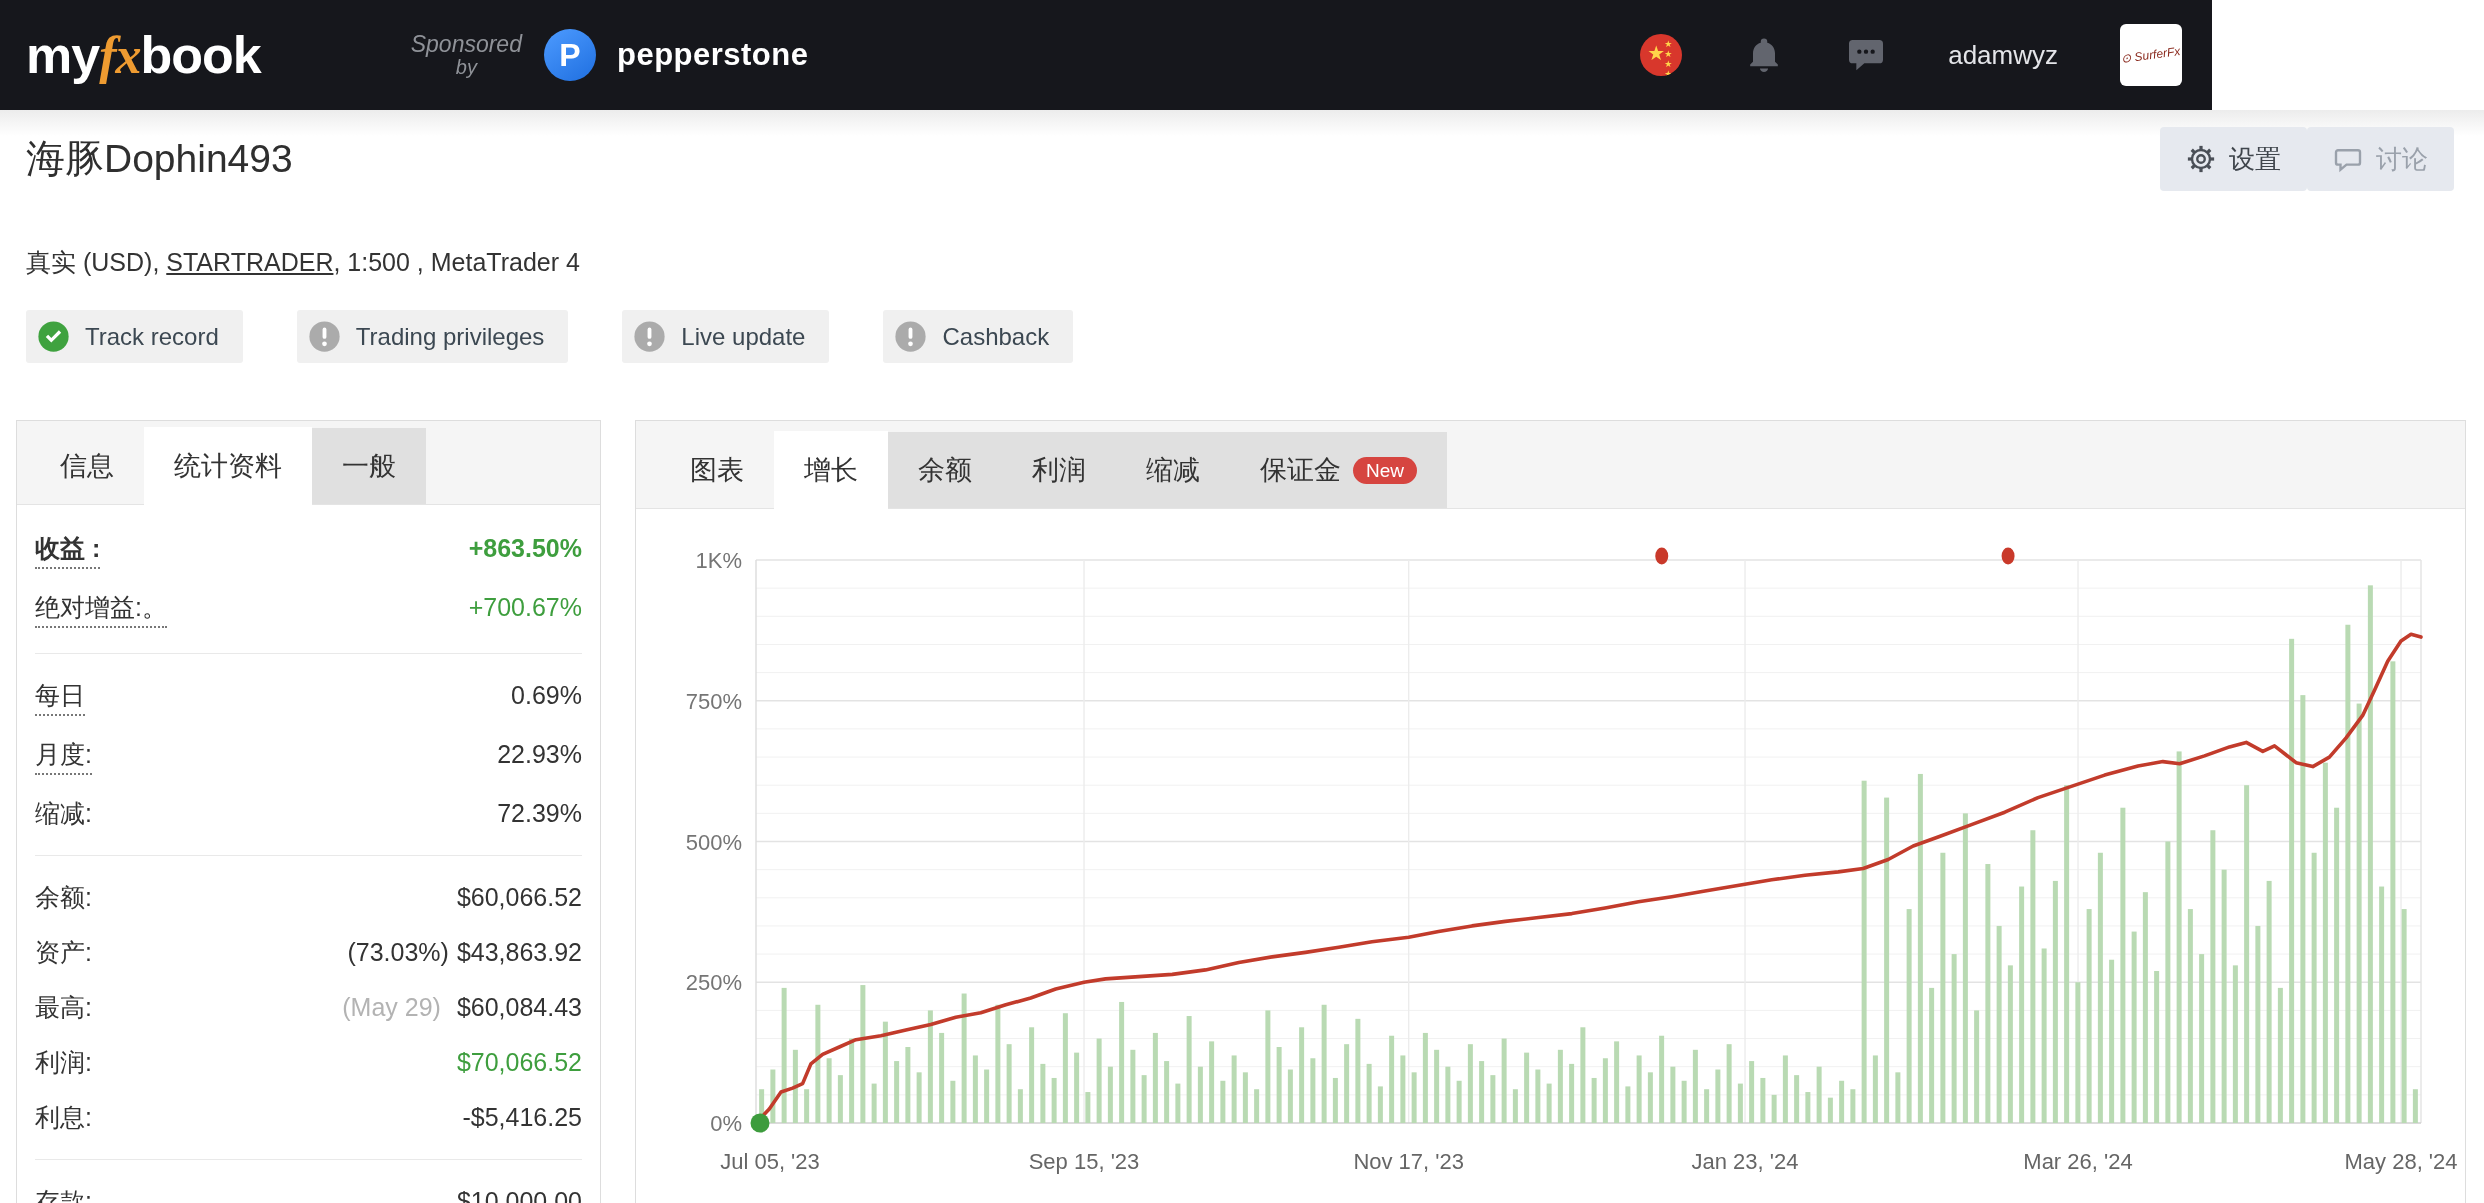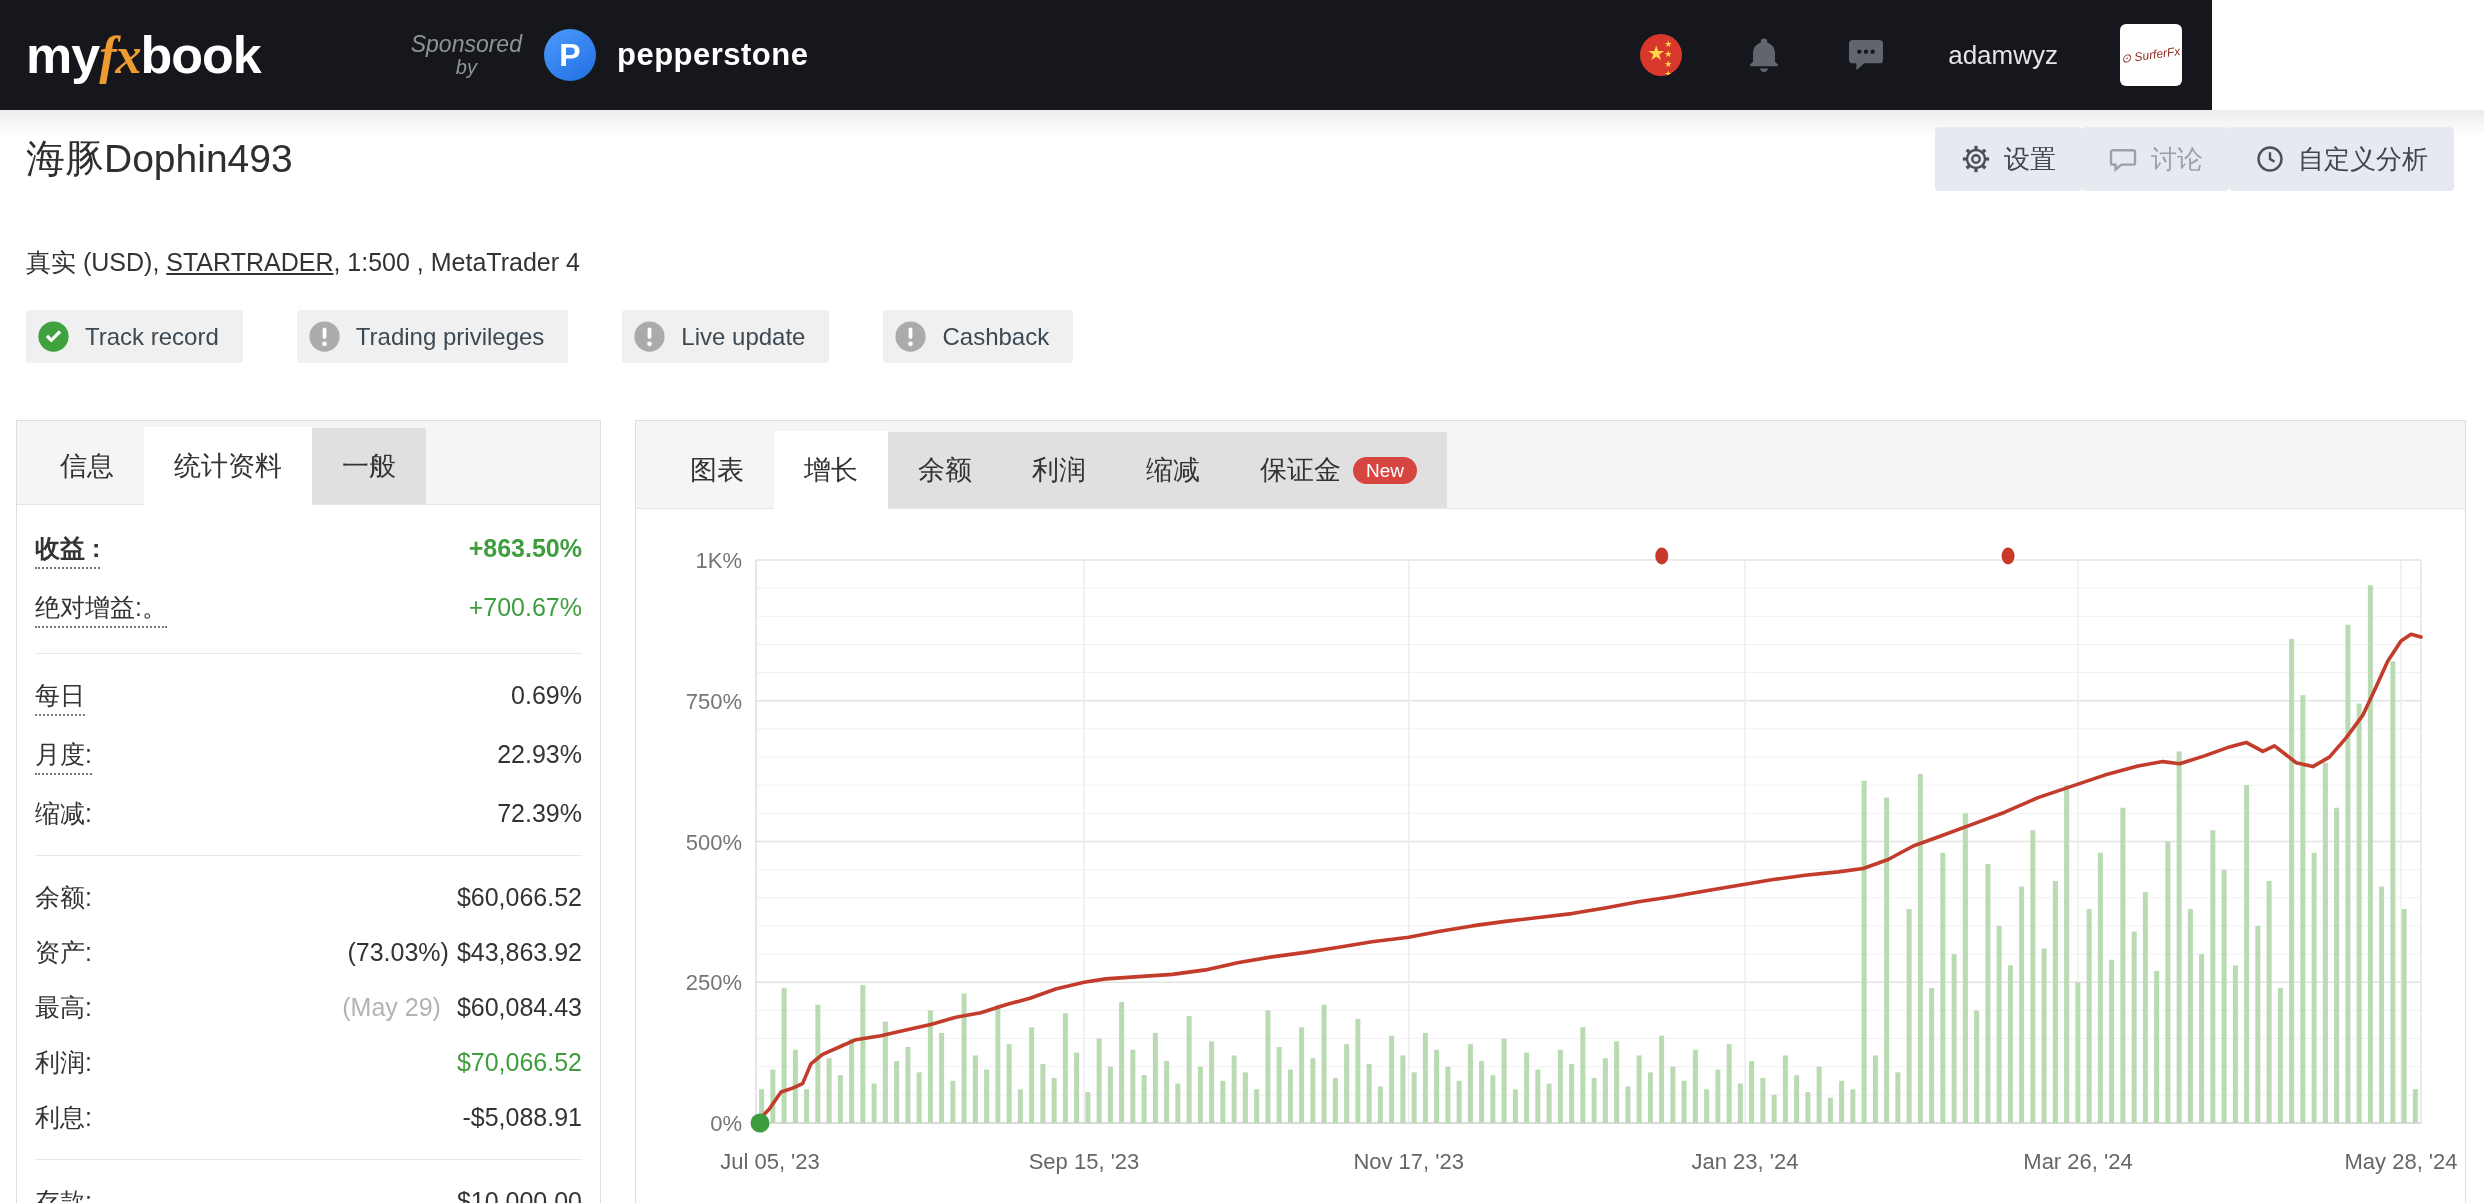--- a/index.html
+++ b/index.html
@@ -161,29 +161,20 @@
         <span>设置</span>
       </button>
       <button class="action-btn muted">
         <span style="display:flex">
           <svg viewBox="0 0 24 24" fill="none" stroke="#9aa1ab" stroke-width="1.9">
             <path d="M4 5h16a1.6 1.6 0 0 1 1.6 1.6v8.3a1.6 1.6 0 0 1-1.6 1.6h-9.2L6 20.6v-4.1H4a1.6 1.6 0 0 1-1.6-1.6V6.6A1.6 1.6 0 0 1 4 5z"></path>
           </svg>
         </span>
         <span>讨论</span>
       </button>
-      <button class="action-btn">
-        <span style="display:flex">
-          <svg viewBox="0 0 24 24" fill="none" stroke="#4a4f57" stroke-width="1.9">
-            <circle cx="12" cy="12" r="9.2"></circle>
-            <path d="M12 6.5V12l3.6 2.1"></path>
-          </svg>
-        </span>
-        <span>自定义分析</span>
-      </button>
     </div>
 </div>
 
 <div class="subtitle"><span>真实 (USD), </span><a href="#">STARTRADER</a><span>, 1:500 , MetaTrader 4</span></div>
 
 <div class="badges" id="badges">
     <div class="badge">
       <span style="display:flex">
         <svg viewBox="0 0 24 24">
           <circle cx="12" cy="12" r="11" fill="#3fa23f"></circle>
@@ -275,21 +266,21 @@
         <div class="stat-row">
           <span class="stat-label">最高:</span>
           <span class="stat-value "><span><span class="note-gray">(May 29)</span></span><span>$60,084.43</span></span>
         </div>
         <div class="stat-row">
           <span class="stat-label">利润:</span>
           <span class="stat-value green"><span></span><span>$70,066.52</span></span>
         </div>
         <div class="stat-row">
           <span class="stat-label">利息:</span>
-          <span class="stat-value "><span></span><span>-$5,088.91</span></span>
+          <span class="stat-value "><span></span><span>-$5,416.25</span></span>
         </div>
       </div>
       <div class="stat-divider"></div>
       <div class="stat-group">
         <div class="stat-row">
           <span class="stat-label">存款:</span>
           <span class="stat-value "><span></span><span>$10,000.00</span></span>
         </div>
       </div>
     </div>

